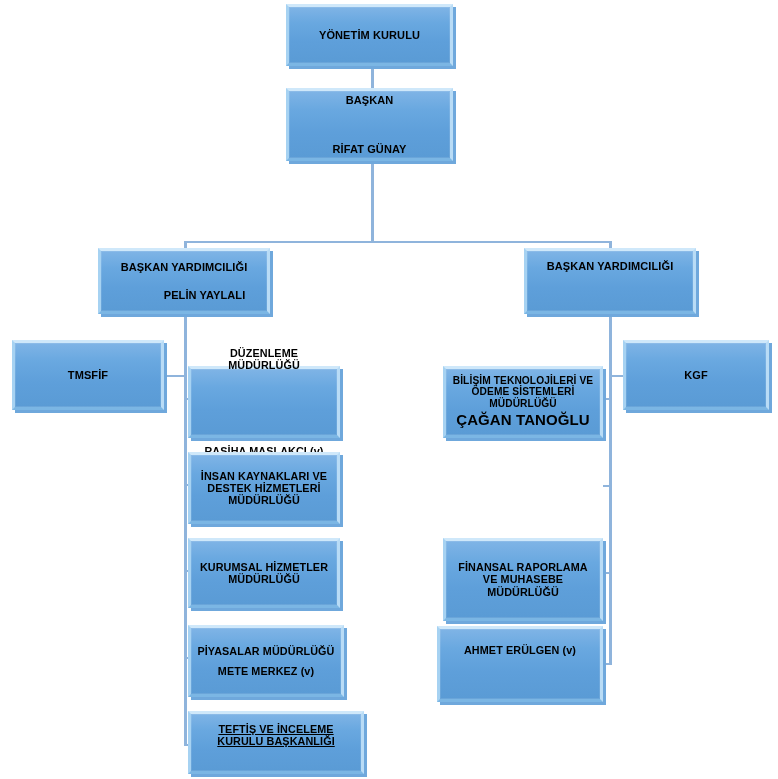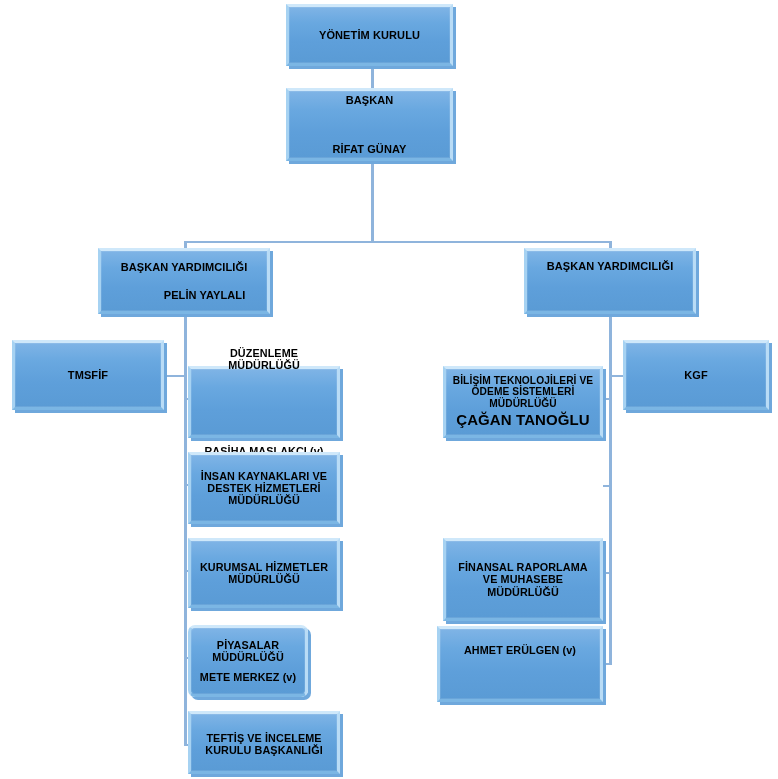--- a/index.html
+++ b/index.html
@@ -142,26 +142,26 @@
     <span class="ttl">İNSAN KAYNAKLARI VE
 DESTEK HİZMETLERİ
 MÜDÜRLÜĞÜ</span>
   </div>
 
   <div class="node f105" style="left:188px; top:538px; width:152px; height:70px;">
     <span class="ttl">KURUMSAL HİZMETLER
 MÜDÜRLÜĞÜ</span>
   </div>
 
-  <div class="node two f105 gapB" style="left:188px; top:625px; width:120px; height:72px;border-radius:7px;">
+  <div class="node two f105 gapB" style="left:188px; top:625px; width:156px; height:72px;">
     <span class="ttl">PİYASALAR MÜDÜRLÜĞÜ</span>
     <span class="nm">METE MERKEZ (v)</span>
   </div>
 
-  <div class="node f105" style="left:188px; top:711px; width:152px; height:63px; justify-content:flex-start; padding-top:18px;">
+  <div class="node f105" style="left:188px; top:711px; width:176px; height:63px; justify-content:flex-start; padding-top:9px;text-decoration:underline;">
     <span class="ttl">TEFTİŞ VE İNCELEME
 KURULU BAŞKANLIĞI</span>
   </div>
 
   <div class="node two f10 gapC" style="left:443px; top:366px; width:160px; height:72px; justify-content:flex-start; padding-top:6px;">
     <span class="ttl">BİLİŞİM TEKNOLOJİLERİ  VE
 ÖDEME SİSTEMLERİ
 MÜDÜRLÜĞÜ</span>
     <span class="nm f11">ÇAĞAN TANOĞLU</span>
   </div>

